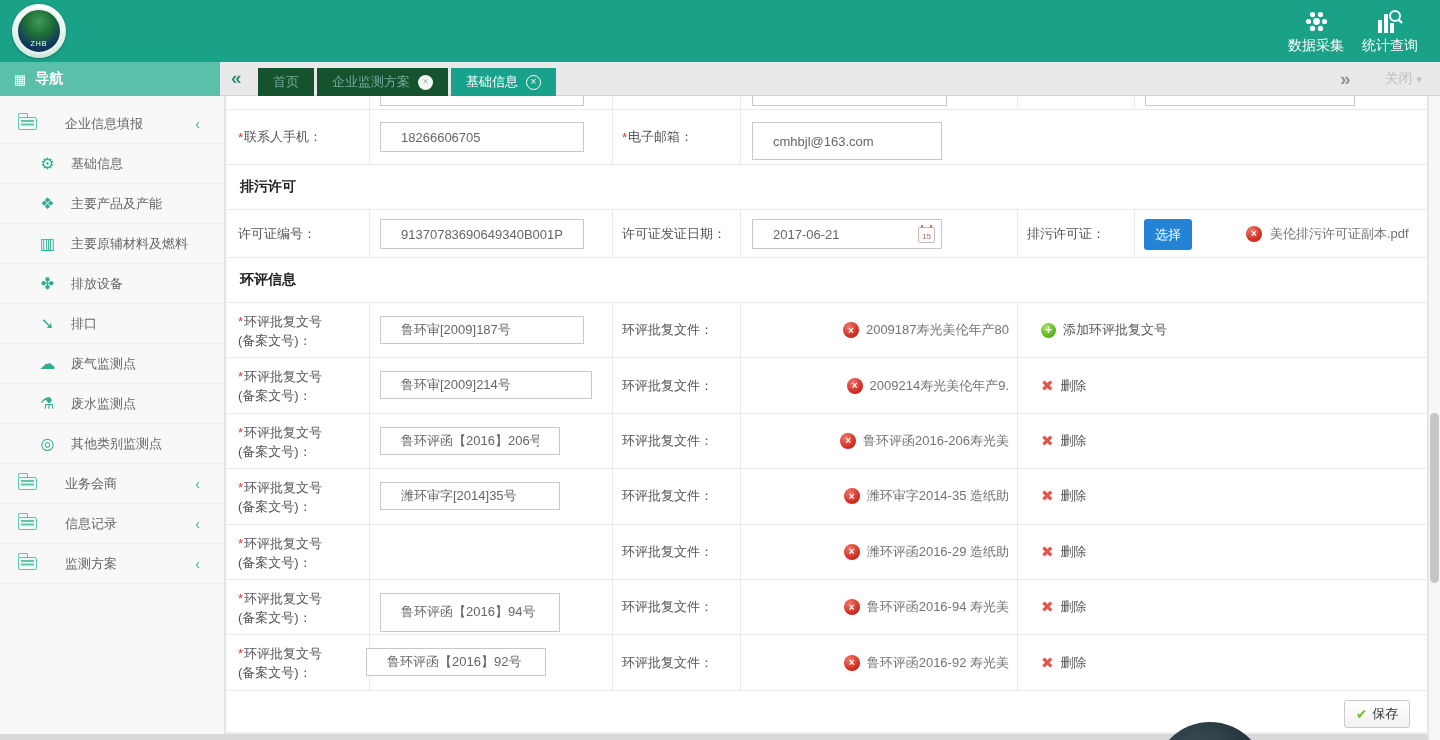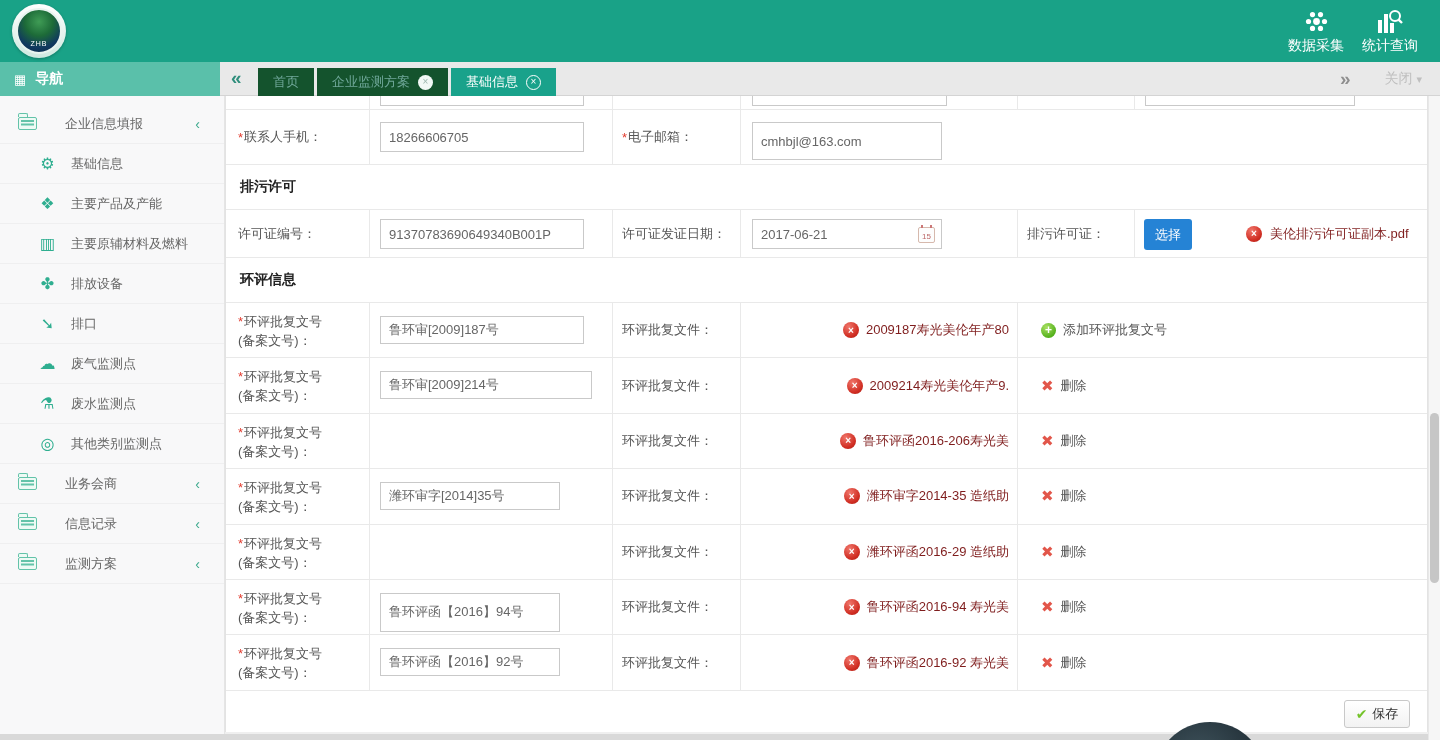--- a/index.html
+++ b/index.html
@@ -45,32 +45,32 @@
   .ic-folder { position:relative; width:19px; height:13px; border:1.5px solid #63c3a9; border-radius:2px; background:#eefaf5; }
   .ic-folder::before { content:""; position:absolute; left:-1.5px; top:-5px; width:8px; height:3px; border:1.5px solid #63c3a9; border-bottom:none; border-radius:2px 2px 0 0; background:#eefaf5; }
   .ic-folder::after { content:""; position:absolute; left:2px; right:2px; top:2px; height:1.5px; background:#63c3a9; box-shadow:0 3.5px 0 #63c3a9; }
 
   
   .content { position:absolute; left:225px; top:96px; width:1203px; height:636px; background:#fff; border-left:1px solid #e3e3e3; border-right:1px solid #e3e3e3; }
   .row { position:relative; border-bottom:1px solid #e9e9e9; }
   .vl { position:absolute; top:0; bottom:0; width:1px; background:#e9e9e9; }
   .lab { position:absolute; left:12px; top:0; bottom:0; display:flex; align-items:center; color:#555; font-size:13px; white-space:nowrap; }
   .req { color:#e23b2e; margin-right:1px; }
-  .txt { position:absolute; border:1px solid #c9c9c9; background:#fff; color:#666; font-size:13px; padding:0 8px; font-family:"Liberation Sans","DejaVu Sans",sans-serif; }
+  .txt { position:absolute; border:1px solid #c9c9c9; background:#fff; color:#666; font-size:13px; padding:0 20px; font-family:"Liberation Sans","DejaVu Sans",sans-serif; }
   .row-partial { height:14px; overflow:hidden; }
   .pbox { position:absolute; top:-14px; height:24px; border:1px solid #c9c9c9; background:#fff; }
   .row-contact { height:55px; }
   .row-sect { height:45px; display:flex; align-items:center; padding-left:14px; color:#222; font-size:14px; font-weight:bold; }
   .row-permit { height:48px; }
   .row-eia { height:55.4px; }
   .l1,.l2 { color:#555; font-size:13px; line-height:19px; white-space:nowrap; }
   .eia-labwrap { position:absolute; left:12px; top:9px; }
   .filelab { position:absolute; left:396px; top:0; bottom:0; display:flex; align-items:center; color:#555; font-size:13px; }
   .filecell { position:absolute; left:514px; width:277px; top:0; bottom:0; display:flex; align-items:center; justify-content:flex-end; gap:7px; padding-right:8px; }
-  .fname { color:#7f1d1d; font-size:13px; white-space:nowrap; cursor:pointer; }
+  .fname { color:#737373; font-size:13px; white-space:nowrap; cursor:pointer; }
   .actioncell { position:absolute; left:791px; right:0; top:0; bottom:0; display:flex; align-items:center; padding-left:24px; }
   .actbtn { display:inline-flex; align-items:center; gap:7px; cursor:pointer; color:#555; font-size:13px; white-space:nowrap; }
   .xcircle { width:16px; height:16px; min-width:16px; border-radius:50%; background:radial-gradient(circle at 35% 28%, #f0756a 0%, #d02d22 65%, #a51d14 100%); color:#fff; font-size:10px; font-weight:bold; display:inline-flex; align-items:center; justify-content:center; cursor:pointer; }
   .pluscircle { width:15px; height:15px; border-radius:50%; background:radial-gradient(circle at 35% 28%, #a8e060 0%, #55b11e 70%); color:#fff; font-size:12px; font-weight:bold; display:inline-flex; align-items:center; justify-content:center; }
   .delcross { color:#e2564a; font-size:15px; font-weight:bold; font-family:"DejaVu Sans",sans-serif; }
   .btn-choose { position:absolute; left:918px; top:9px; width:48px; height:31px; background:#2583d5; color:#fff; font-size:13px; border:none; border-radius:3px; cursor:pointer; font-family:inherit; }
   .cal { position:absolute; right:7px; top:8px; width:17px; height:16px; border:1px solid #d6b9ad; border-radius:2px; background:#fdfdfd; cursor:pointer; }
   .cal::before { content:""; position:absolute; left:2px; right:2px; top:-3px; height:3px; border-left:2px solid #c77; border-right:2px solid #c77; }
   .cal-num { position:absolute; left:0; right:0; top:4px; text-align:center; font-size:8px; color:#b66; }
   .row-save { height:41px; border-bottom:none; }
@@ -315,20 +315,21 @@
         </div>
         <div class="row row-eia">
     <i class="vl" style="left:143px"></i>
           <i class="vl" style="left:386px"></i>
           <i class="vl" style="left:514px"></i>
           <i class="vl" style="left:791px"></i>
     <div class="eia-labwrap">
       <div class="l1"><span class="req">*</span><span>环评批复文号</span></div>
       <div class="l2">(备案文号)：</div>
     </div>
+    <input class="txt" style="left: 154px; top: 13px; width: 180px; height: 28px;" value="鲁环评函【2016】206号">
     <div class="filelab">环评批复文件：</div>
     <div class="filecell">
       <span class="xcircle">×</span>
       <span class="fname">鲁环评函2016-206寿光美</span>
     </div>
     <div class="actioncell">
             <span class="actbtn">
          <span class="delcross">✖</span>
          <span>删除</span>
             </span>
@@ -401,21 +402,21 @@
         </div>
         <div class="row row-eia">
     <i class="vl" style="left:143px"></i>
           <i class="vl" style="left:386px"></i>
           <i class="vl" style="left:514px"></i>
           <i class="vl" style="left:791px"></i>
     <div class="eia-labwrap">
       <div class="l1"><span class="req">*</span><span>环评批复文号</span></div>
       <div class="l2">(备案文号)：</div>
     </div>
-    <input class="txt" style="left: 154px; top: 13px; width: 180px; height: 28px;" value="鲁环评函【2016】92号">
+    <input class="txt" style="left: 140px; top: 13px; width: 180px; height: 28px;" value="鲁环评函【2016】92号">
     <div class="filelab">环评批复文件：</div>
     <div class="filecell">
       <span class="xcircle">×</span>
       <span class="fname">鲁环评函2016-92 寿光美</span>
     </div>
     <div class="actioncell">
             <span class="actbtn">
          <span class="delcross">✖</span>
          <span>删除</span>
             </span>

